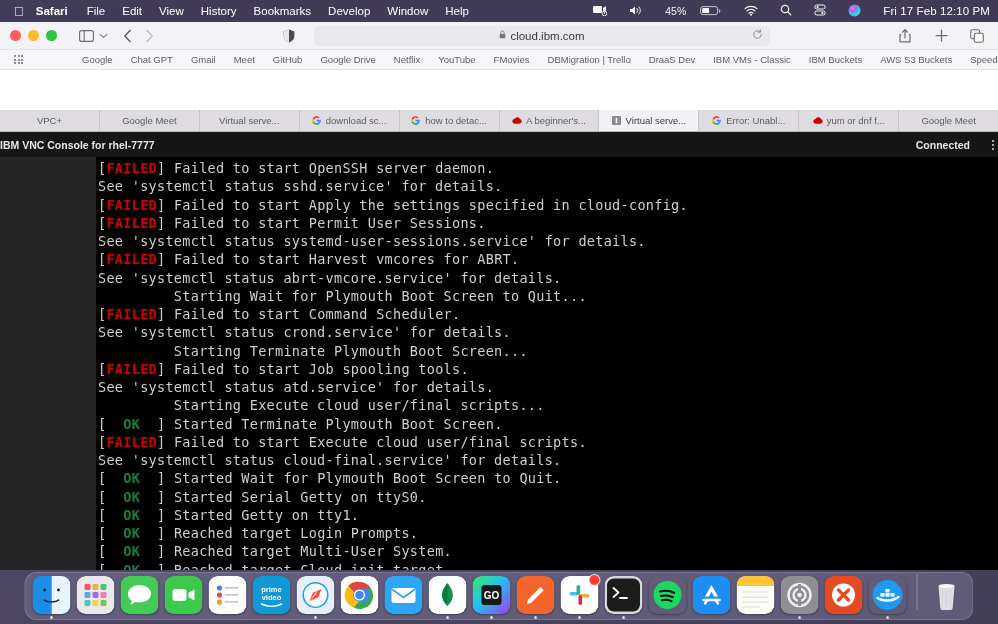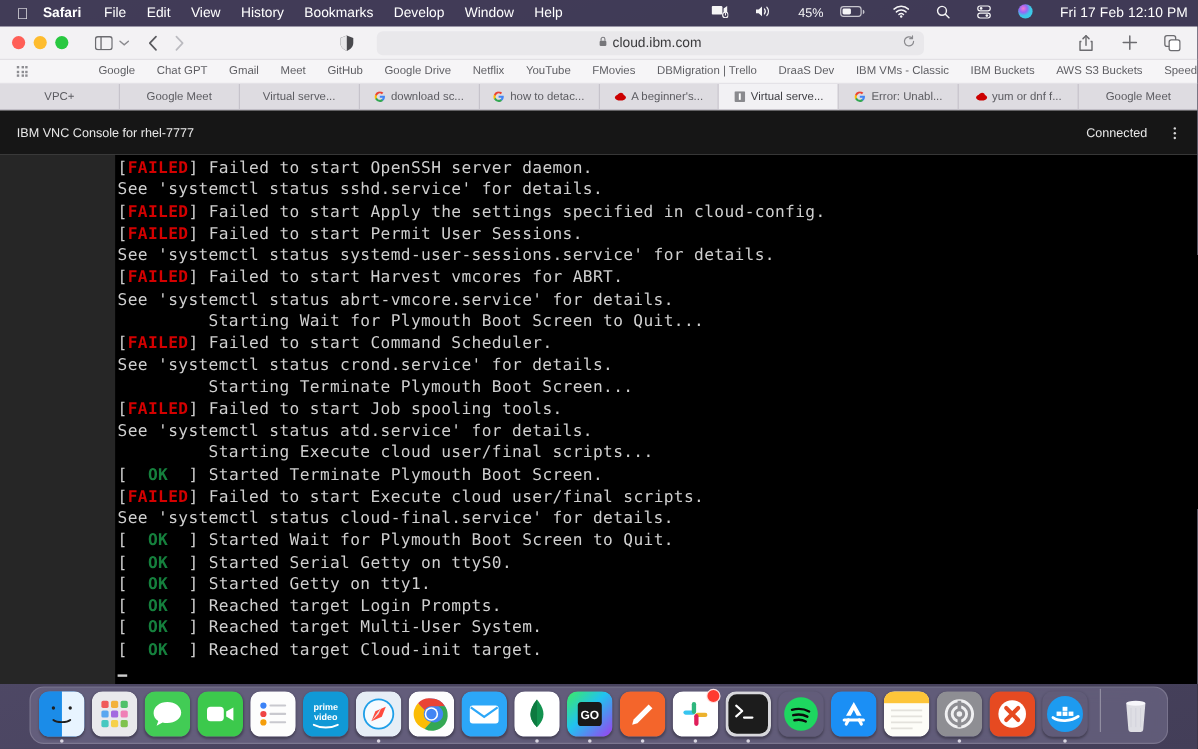--- a/index.html
+++ b/index.html
@@ -60,34 +60,35 @@
   }
   .bm-grid{ display:grid; grid-template-columns:repeat(3,2px); grid-gap:1.5px;
             margin-right:50px; margin-left:4px; }
   .bm-grid i{ width:2px; height:2px; background:#8d8d92; display:block;}
   .bm{ padding:0 9px; }
 
   
   .tabstrip{
     height:22px; background:#dedce1; display:flex; align-items:stretch;
     border-bottom:1px solid #b9b6bf;
+    margin-top:40px;
   }
   .tab{
     flex:1 1 0; display:flex; align-items:center; justify-content:center;
     font-size:9.5px; color:#5b5b60; border-right:1px solid #c6c3cb;
     gap:5px; padding:0 4px; overflow:hidden; white-space:nowrap;
   }
   .tab:last-child{ border-right:none; }
   .tab.active{ background:#f2f1f4; color:#3c3c41; }
   .favicon{ width:9px; height:9px; flex:0 0 auto; display:block; }
 
   
   .vnc-header{
-    height:37px; background:#161616; display:flex; align-items:center;
-    padding:0 14px; color:#e8e8e8; font-size:10.5px;
+    height:25px; background:#161616; display:flex; align-items:center;
+    padding:0 0; color:#e8e8e8; font-size:10.5px;font-weight:bold;
   }
   .vnc-header .grow{ flex:1 1 auto; }
   .vnc-status{ font-size:10.5px; color:#e8e8e8; margin-right:18px; }
   .kebab{ display:flex; flex-direction:column; gap:2px; align-items:center;
           padding:2px 4px;}
   .kebab i{ width:2px; height:2px; background:#d8d8d8; border-radius:50%; display:block;}
 
   .vnc-body{ height:591px; background:#1c1c1c; position:relative; overflow:hidden;
              display:flex; }
   .vnc-gutter{ width:96px; background:#262626; flex:0 0 auto; }

